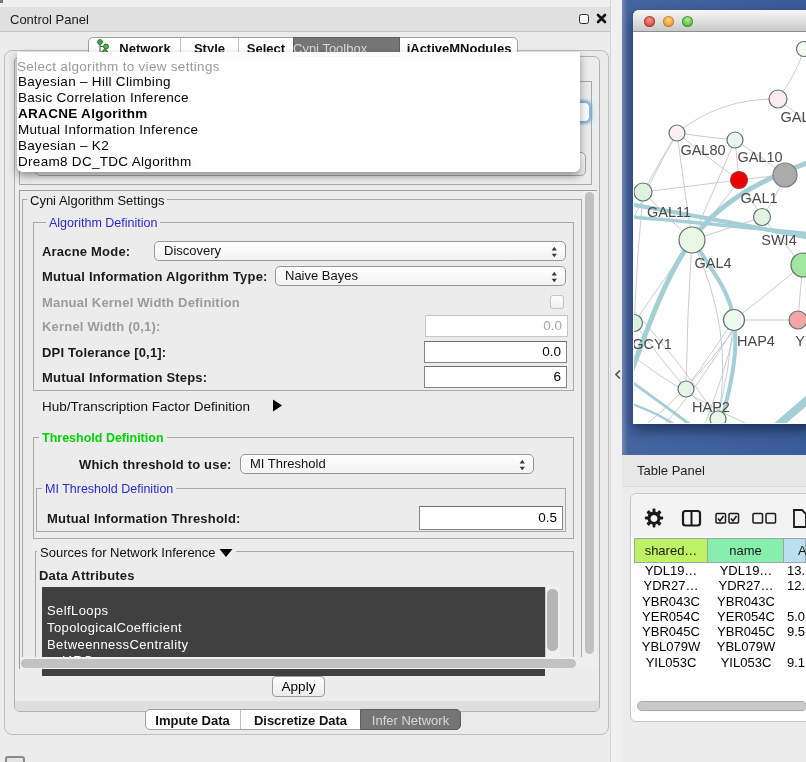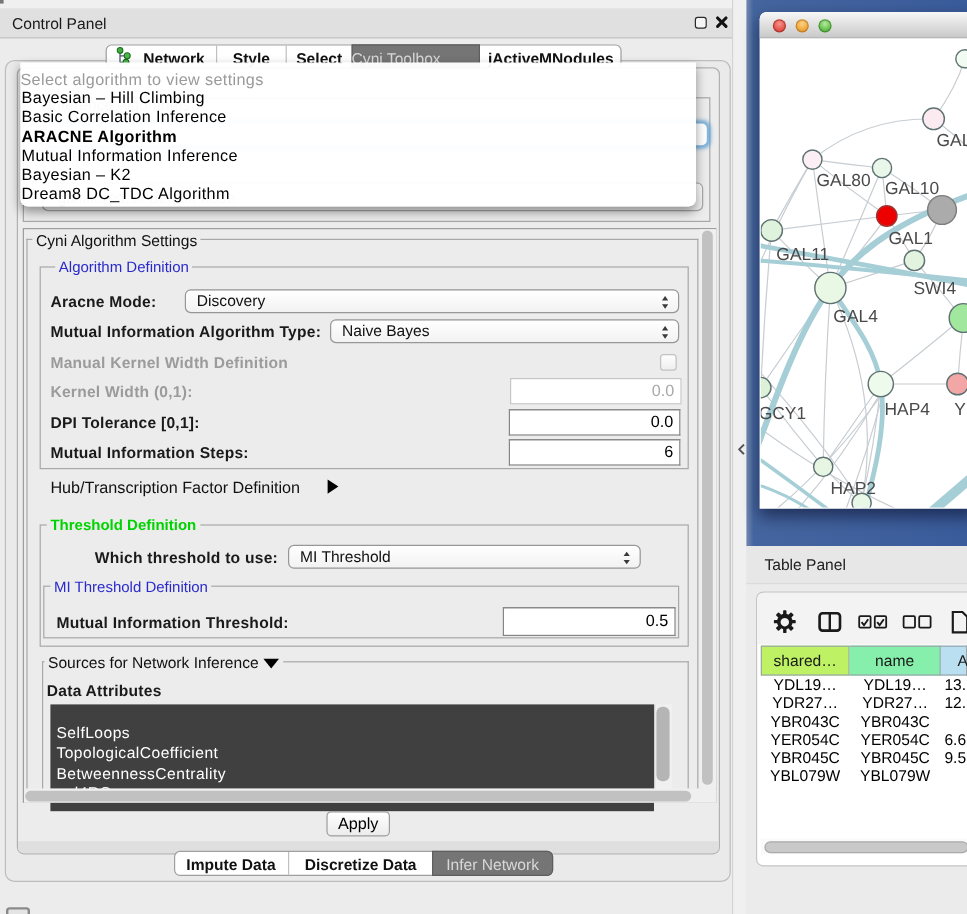--- a/index.html
+++ b/index.html
@@ -252,19 +252,20 @@
 </svg>
 
 <div class="abs" style="left:634px;top:538px;width:74px;height:25px;background:#bef264;border:1px solid #9aa6ac;font-size:13px;color:#1a1a1a;text-align:center;line-height:23px">shared…</div>
 <div class="abs" style="left:708px;top:538px;width:76px;height:25px;background:#86efac;border:1px solid #9aa6ac;border-left:none;font-size:13px;color:#1a1a1a;text-align:center;line-height:23px">name</div>
 <div class="abs" style="left:784px;top:538px;width:22px;height:25px;background:#b9dff0;border:1px solid #9aa6ac;border-left:none;font-size:13px;color:#1a1a1a;padding-left:14px;line-height:23px">A</div>
 
 <div class="abs" style="left:634px;top:563px;width:172px;height:138px;overflow:hidden;font-size:13px;color:#000">
 <div style="height:15.3px;line-height:15.3px"><span style="display:inline-block;width:74px;text-align:center">YDL19…</span><span style="display:inline-block;width:76px;text-align:center">YDL19…</span><span style="display:inline-block;padding-left:3px">13.</span></div>
 <div style="height:15.3px;line-height:15.3px"><span style="display:inline-block;width:74px;text-align:center">YDR27…</span><span style="display:inline-block;width:76px;text-align:center">YDR27…</span><span style="display:inline-block;padding-left:3px">12.</span></div>
 <div style="height:15.3px;line-height:15.3px"><span style="display:inline-block;width:74px;text-align:center">YBR043C</span><span style="display:inline-block;width:76px;text-align:center">YBR043C</span></div>
-<div style="height:15.3px;line-height:15.3px"><span style="display:inline-block;width:74px;text-align:center">YER054C</span><span style="display:inline-block;width:76px;text-align:center">YER054C</span><span style="display:inline-block;padding-left:3px">6.6</span></div>
+<div style="height:15.3px;line-height:15.3px"><span style="display:inline-block;width:74px;text-align:center">YER054C</span><span style="display:inline-block;width:76px;text-align:center">YER054C</span><span style="display:inline-block;padding-left:3px">5.0</span></div>
 <div style="height:15.3px;line-height:15.3px"><span style="display:inline-block;width:74px;text-align:center">YBR045C</span><span style="display:inline-block;width:76px;text-align:center">YBR045C</span><span style="display:inline-block;padding-left:3px">9.5</span></div>
 <div style="height:15.3px;line-height:15.3px"><span style="display:inline-block;width:74px;text-align:center">YBL079W</span><span style="display:inline-block;width:76px;text-align:center">YBL079W</span></div>
+<div style="height:15.3px;line-height:15.3px"><span style="display:inline-block;width:74px;text-align:center">YIL053C</span><span style="display:inline-block;width:76px;text-align:center">YIL053C</span><span style="display:inline-block;padding-left:3px">9.1</span></div>
 </div>
 
 <div class="abs" style="left:634px;top:699px;width:172px;height:13px;background:#fafafa"></div>
 <div class="abs" style="left:637px;top:700.5px;width:170px;height:10px;background:#c9c9c9;border:1px solid #aaa;border-radius:5px"></div>
 
 </body></html>

